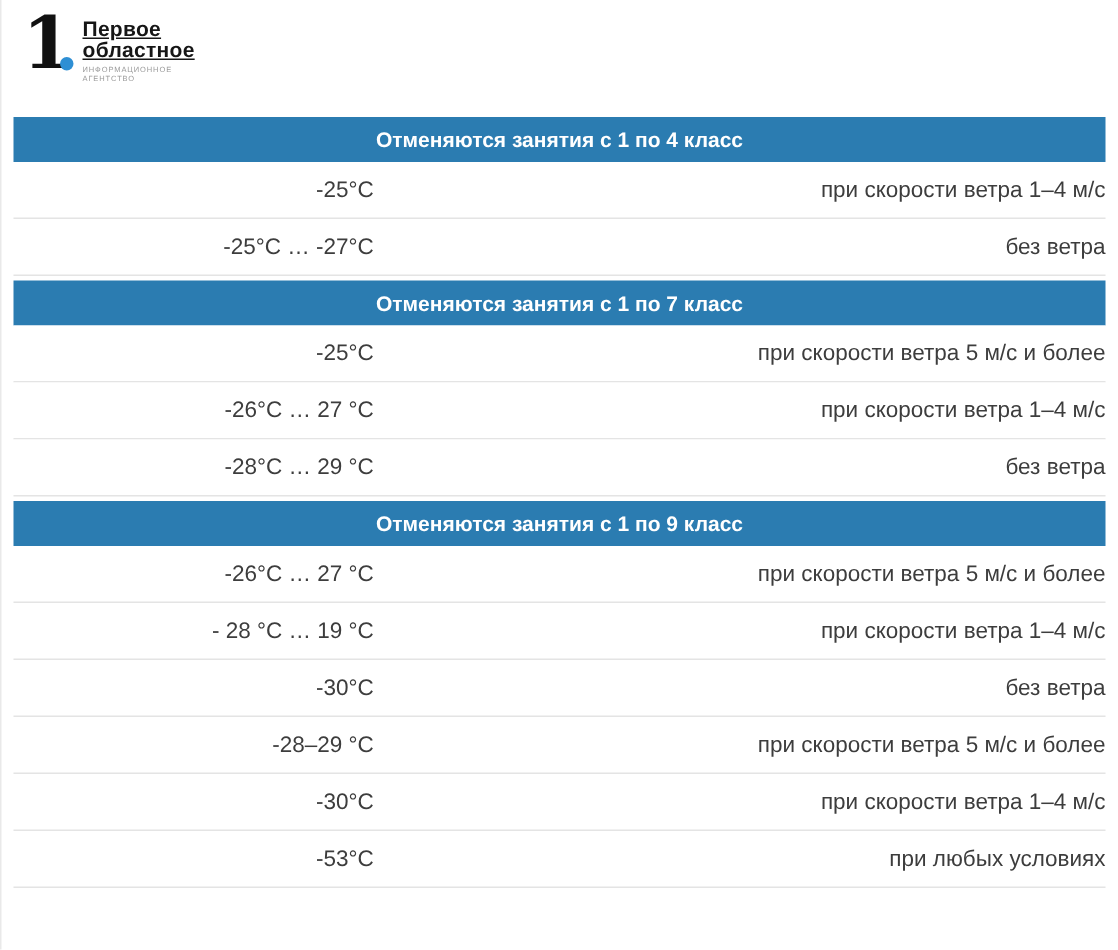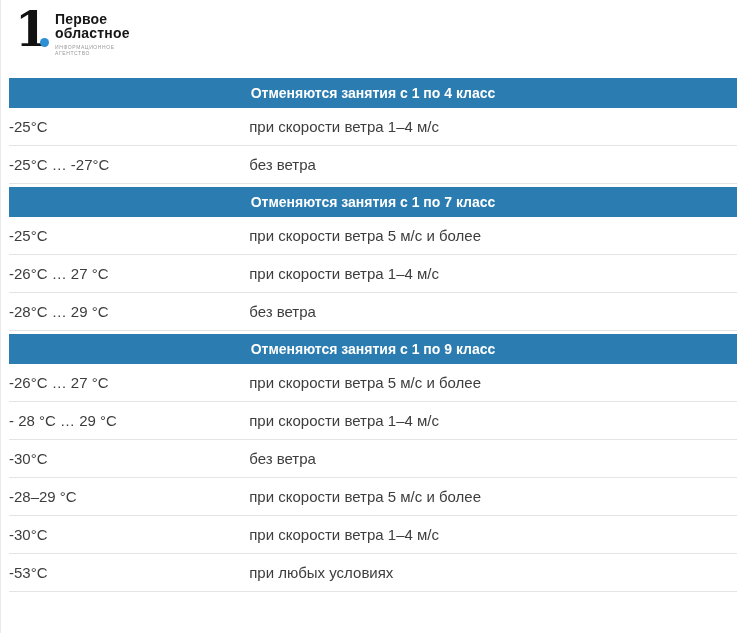--- a/index.html
+++ b/index.html
@@ -48,20 +48,21 @@
     border-radius: 50%;
     background: var(--accent-blue, #2e8fd4);
   }
   .logo-text { margin-left: 8px; padding-top: 5px; }
   .logo-name {
     font-weight: 700;
     font-size: 14px;
     line-height: 14px;
     color: #161616;
     letter-spacing: 0.2px;
+    text-decoration: underline;
   }
   .logo-sub {
     margin-top: 4px;
     font-size: 5px;
     line-height: 6px;
     color: #9a9a9a;
     letter-spacing: 0.6px;
     text-transform: uppercase;
   }
   .page-title-wrap {
@@ -94,21 +95,21 @@
   }
   .section-header:first-child { margin-top: 16px; }
   .row {
     display: flex;
     height: 38px;
     align-items: center;
     border-bottom: 1px solid var(--divider, #e4e4e4);
     background: #ffffff;
   }
   .cell {
-    text-align: left;
+    text-align: right;
     font-size: 15px;
     color: var(--row-text, #3d3d3d);
   }
   .cell.temp { flex: 0 0 33%; }
   .cell.cond { flex: 1 1 auto; }
 </style>
 </head>
 <body>
 
 <div class="top-bar">
@@ -150,21 +151,21 @@
     <div class="row">
       <div class="cell temp">-28°C … 29 °C</div>
       <div class="cell cond">без ветра</div>
     </div>
     <div class="section-header">Отменяются занятия с 1 по 9 класс</div>
     <div class="row">
       <div class="cell temp">-26°C … 27 °C</div>
       <div class="cell cond">при скорости ветра 5 м/с и более</div>
     </div>
     <div class="row">
-      <div class="cell temp">- 28 °C … 29 °C</div>
+      <div class="cell temp">- 28 °C … 19 °C</div>
       <div class="cell cond">при скорости ветра 1–4 м/с</div>
     </div>
     <div class="row">
       <div class="cell temp">-30°C</div>
       <div class="cell cond">без ветра</div>
     </div>
     <div class="row">
       <div class="cell temp">-28–29 °C</div>
       <div class="cell cond">при скорости ветра 5 м/с и более</div>
     </div>

